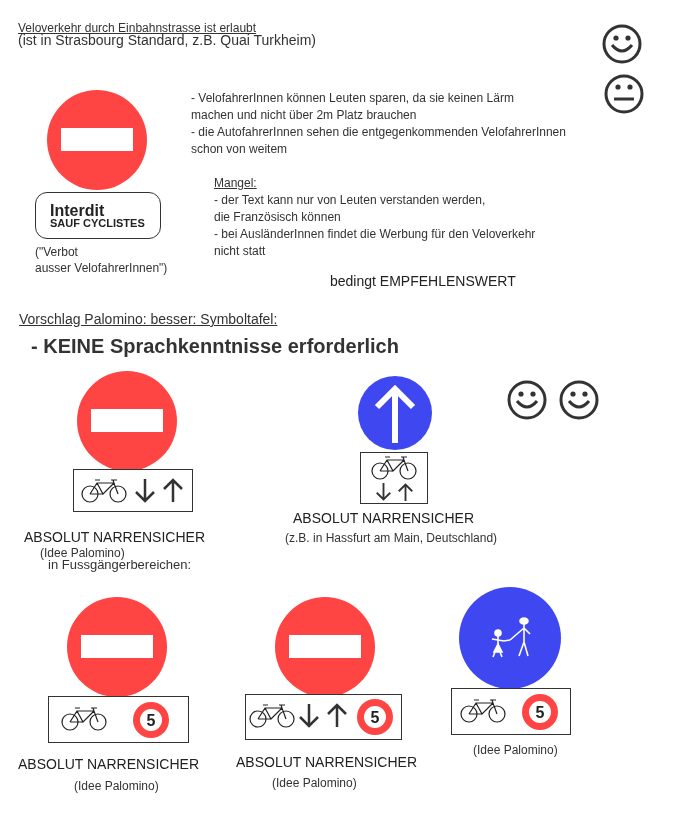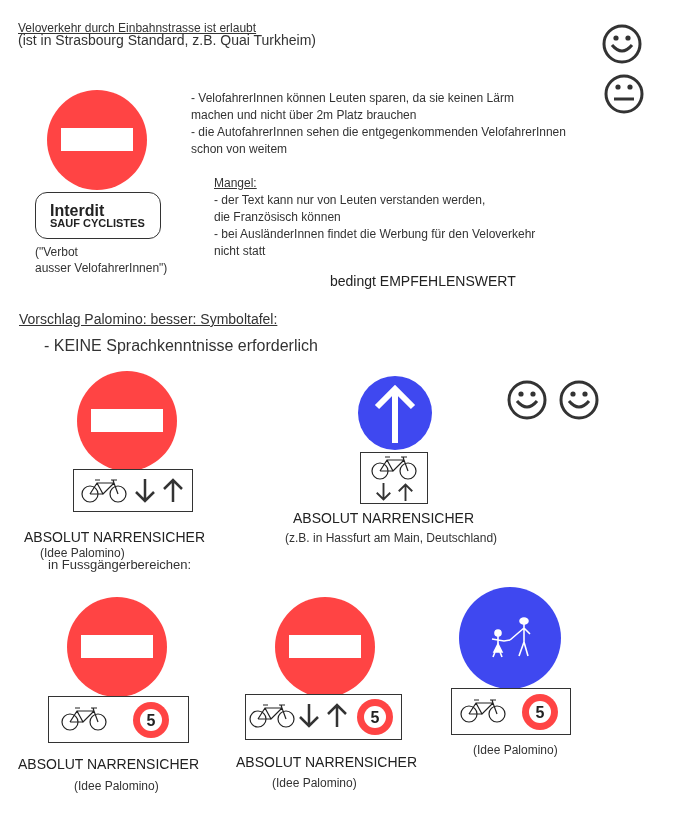--- a/index.html
+++ b/index.html
@@ -86,21 +86,21 @@
   <div class="txt-sm u" style="line-height:17px;">Mangel:</div>
   <div class="txt-sm">- der Text kann nur von Leuten verstanden werden,</div>
   <div class="txt-sm">die Französisch können</div>
   <div class="txt-sm">- bei AusländerInnen findet die Werbung für den Veloverkehr</div>
   <div class="txt-sm">nicht statt</div>
 </div>
 
 <div class="abs bold" style="left:330px;top:273px;">bedingt EMPFEHLENSWERT</div>
 
 <div class="abs txt u" style="left:19px;top:310px;font-size:14px;">Vorschlag Palomino: besser: Symboltafel:</div>
-<div class="abs txt" style="left:44px;top:337px;font-size:16px;">- KEINE Sprachkenntnisse erforderlich</div>
+<div class="abs txt" style="left:31px;top:337px;font-size:20px;font-weight:bold;">- KEINE Sprachkenntnisse erforderlich</div>
 
 <svg class="abs" style="left:77px;top:371px;" width="104" height="104">
     <use href="#nogo" x="0" y="0"></use>
   </svg>
 <div class="plate" style="left:73px;top:469px;width:118px;height:41px;">
   <svg class="abs" style="left:7px;top:9px;" width="48" height="26">
       <use href="#bike"></use>
     </svg>
   <svg class="abs" style="left:61px;top:9px;" width="22" height="26">
       <use href="#arrow-down"></use>

